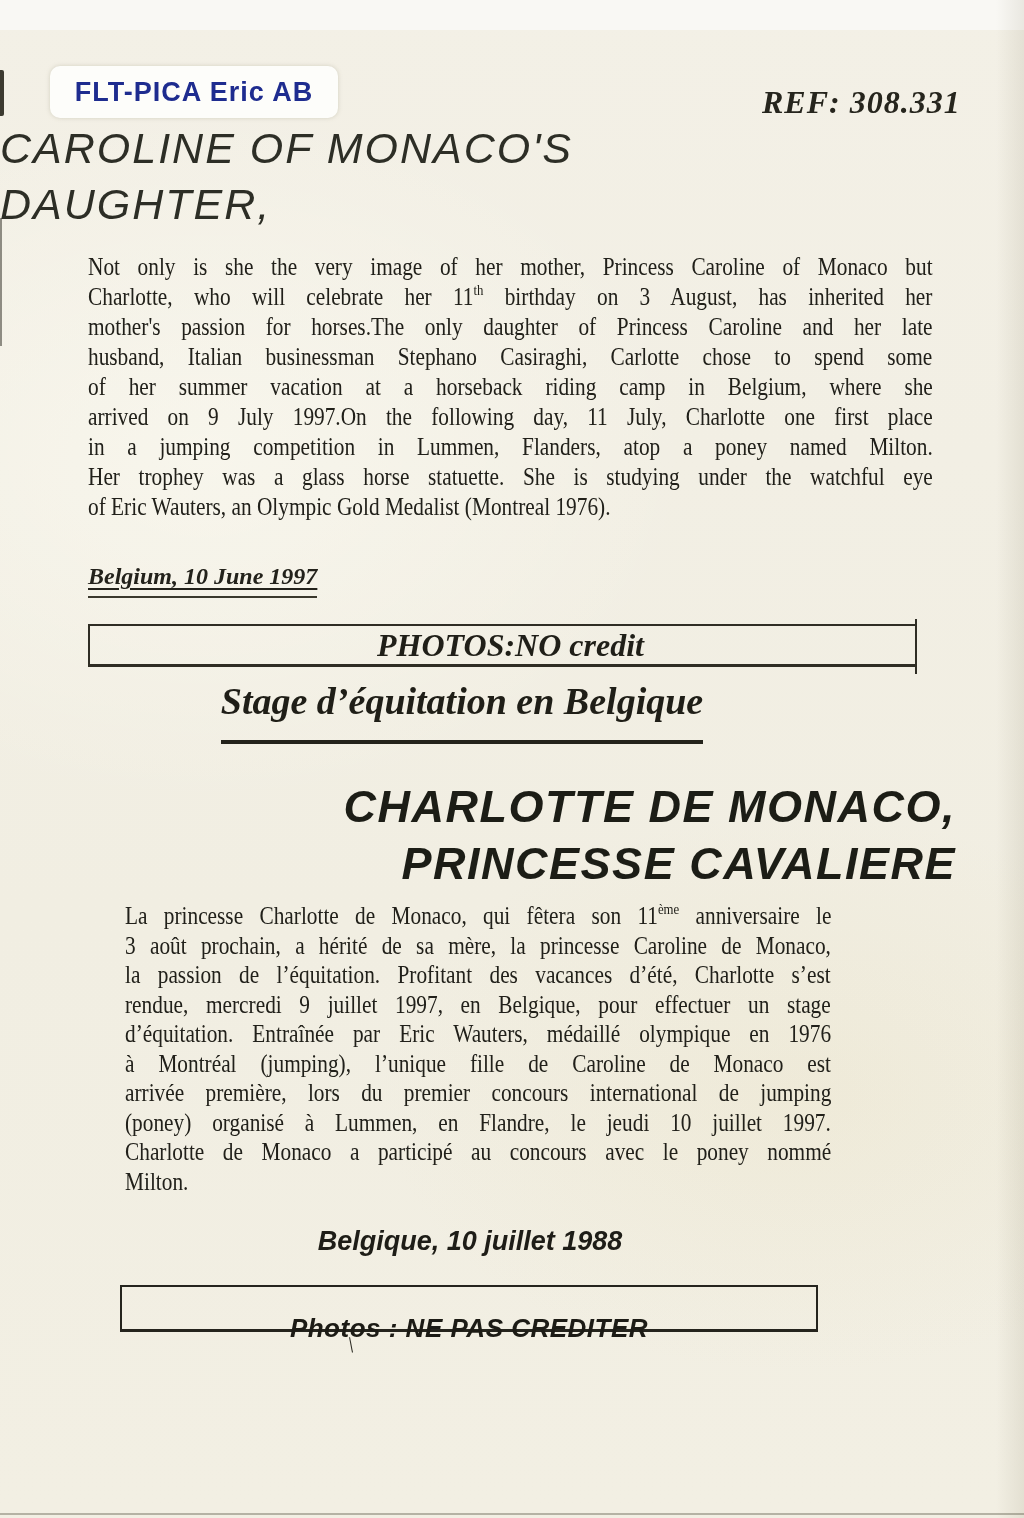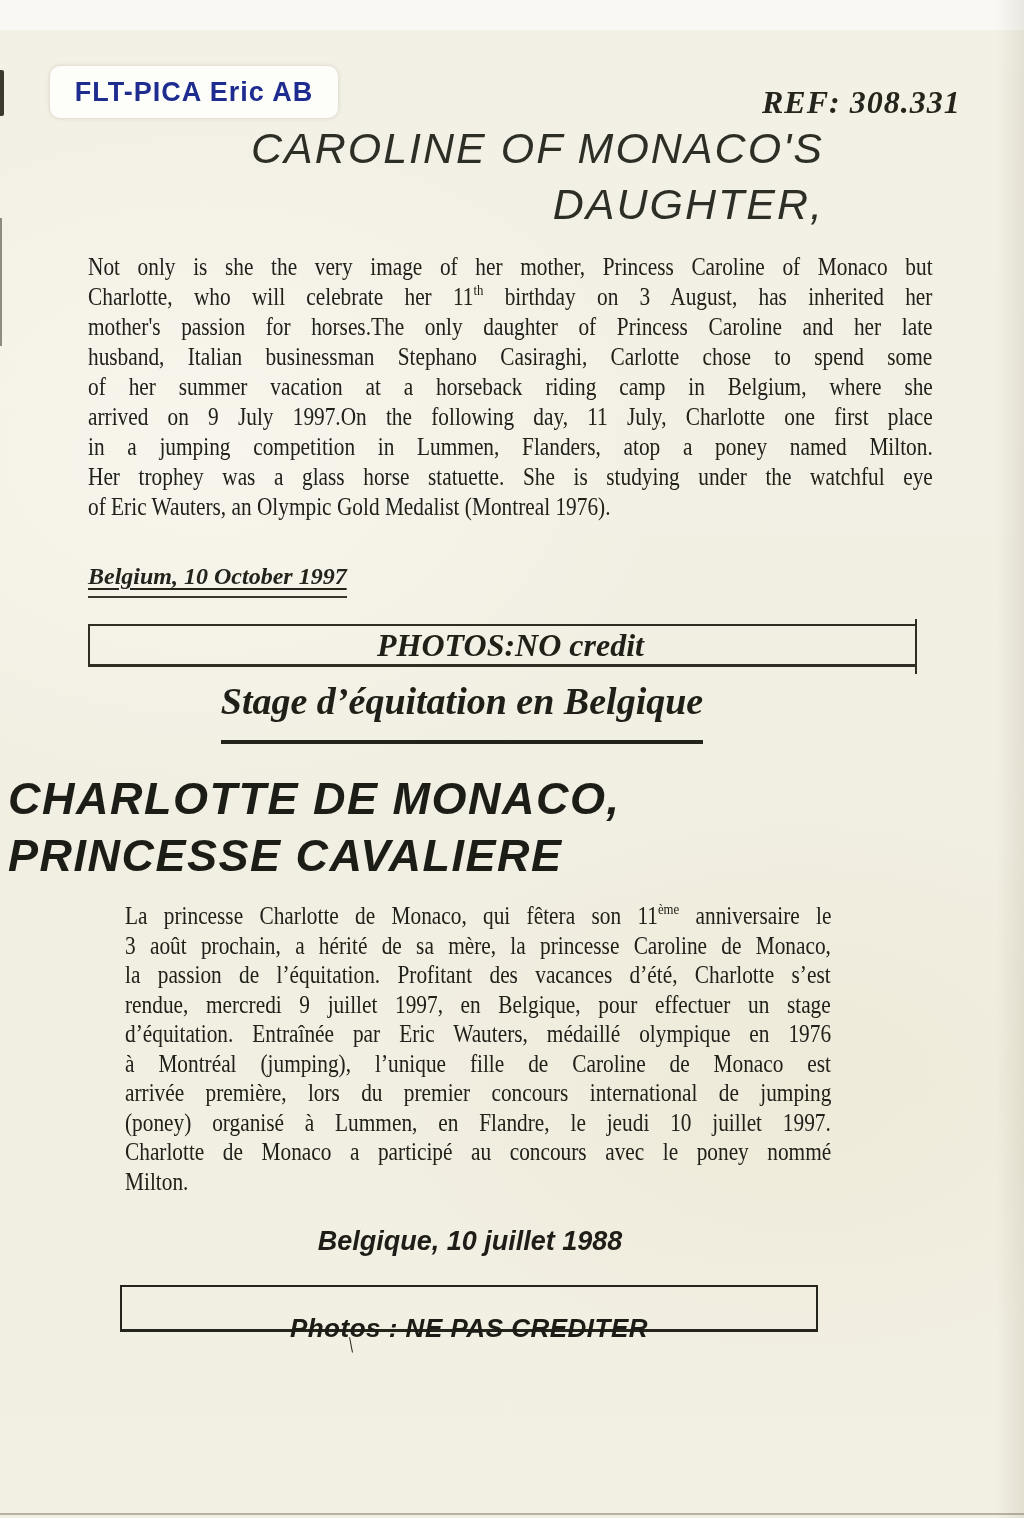--- a/index.html
+++ b/index.html
@@ -54,21 +54,21 @@
   }
 
   .ref {
     position: absolute; left: 762px; top: 60px;
     font-weight: bold; font-style: italic; font-size: 32px;
     letter-spacing: 1px; color: #26251d; margin-top: 24px;
   }
 
   .title {
     position: absolute; left: 0; top: 120px; width: 824px; margin: 0;
-    text-align: right;
+    text-align: left;
     font-family: "Liberation Sans", sans-serif;
     font-style: italic; font-weight: 400;
     font-size: 43px; line-height: 56px; letter-spacing: 2px;
     color: #2d2e26;
   }
   .title-line { display: block; }
 
   
   .para { position: absolute; transform: scaleX(0.82); transform-origin: 0 0; }
   .para-en { left: 88px; top: 252px; width: 1030px; font-size: 26px; line-height: 30px; }
@@ -104,22 +104,22 @@
   .kicker {
     position: absolute; left: 0; top: 679px; width: 924px;
     text-align: center;
   }
   .kicker-text {
     font-weight: bold; font-style: italic; font-size: 38px; color: #1f1e17;
     border-bottom: 4px solid #24231b; padding-bottom: 18px;
   }
 
   .fr-headline {
-    position: absolute; left: 0; top: 762px; width: 940px; margin: 8px;
-    text-align: left;
+    position: absolute; left: 0; top: 762px; width: 940px; margin: 16px;
+    text-align: right;
     font-family: "Liberation Sans", sans-serif;
     font-weight: bold; font-style: italic;
     font-size: 45px; line-height: 57px; letter-spacing: 1.5px;
     color: #1c1d16;
   }
   .fr-headline span { display: block; }
 
   .dateline-fr {
     position: absolute; left: 0; top: 1226px; width: 940px;
     text-align: center;
@@ -170,21 +170,21 @@
       <div class="jline"><span class="jline-inner" style="word-spacing: 19.4167px;"><span>Charlotte, who will celebrate her 11</span><sup>th</sup><span> birthday on 3 August, has inherited her</span></span></div>
       <div class="jline"><span class="jline-inner" style="word-spacing: 18.6364px;"><span>mother's passion for horses.The only daughter of Princess Caroline and her late</span></span></div>
       <div class="jline"><span class="jline-inner" style="word-spacing: 21.8889px;"><span>husband, Italian businessman Stephano Casiraghi, Carlotte chose to spend some</span></span></div>
       <div class="jline"><span class="jline-inner" style="word-spacing: 21.4167px;"><span>of her summer vacation at a horseback riding camp in Belgium, where she</span></span></div>
       <div class="jline"><span class="jline-inner" style="word-spacing: 16.9231px;"><span>arrived on 9 July 1997.On the following day, 11 July, Charlotte one first place</span></span></div>
       <div class="jline"><span class="jline-inner" style="word-spacing: 21.1818px;"><span>in a jumping competition in Lummen, Flanders, atop a poney named Milton.</span></span></div>
       <div class="jline"><span class="jline-inner" style="word-spacing: 16.1538px;"><span>Her trophey was a glass horse statuette. She is studying under the watchful eye</span></span></div>
       <div class="jline"><span class="jline-inner"><span>of Eric Wauters, an Olympic Gold Medalist (Montreal 1976).</span></span></div>
     </div>
 
-  <div class="dateline-en">Belgium, 10 October 1997</div>
+  <div class="dateline-en">Belgium, 10 June 1997</div>
 
   <div class="credit-box-en">
     <span class="credit-text">PHOTOS:NO credit</span>
   </div>
 
   <div class="kicker">
     <span class="kicker-text">Stage d’équitation en Belgique</span>
   </div>
 
   <h2 class="fr-headline">

